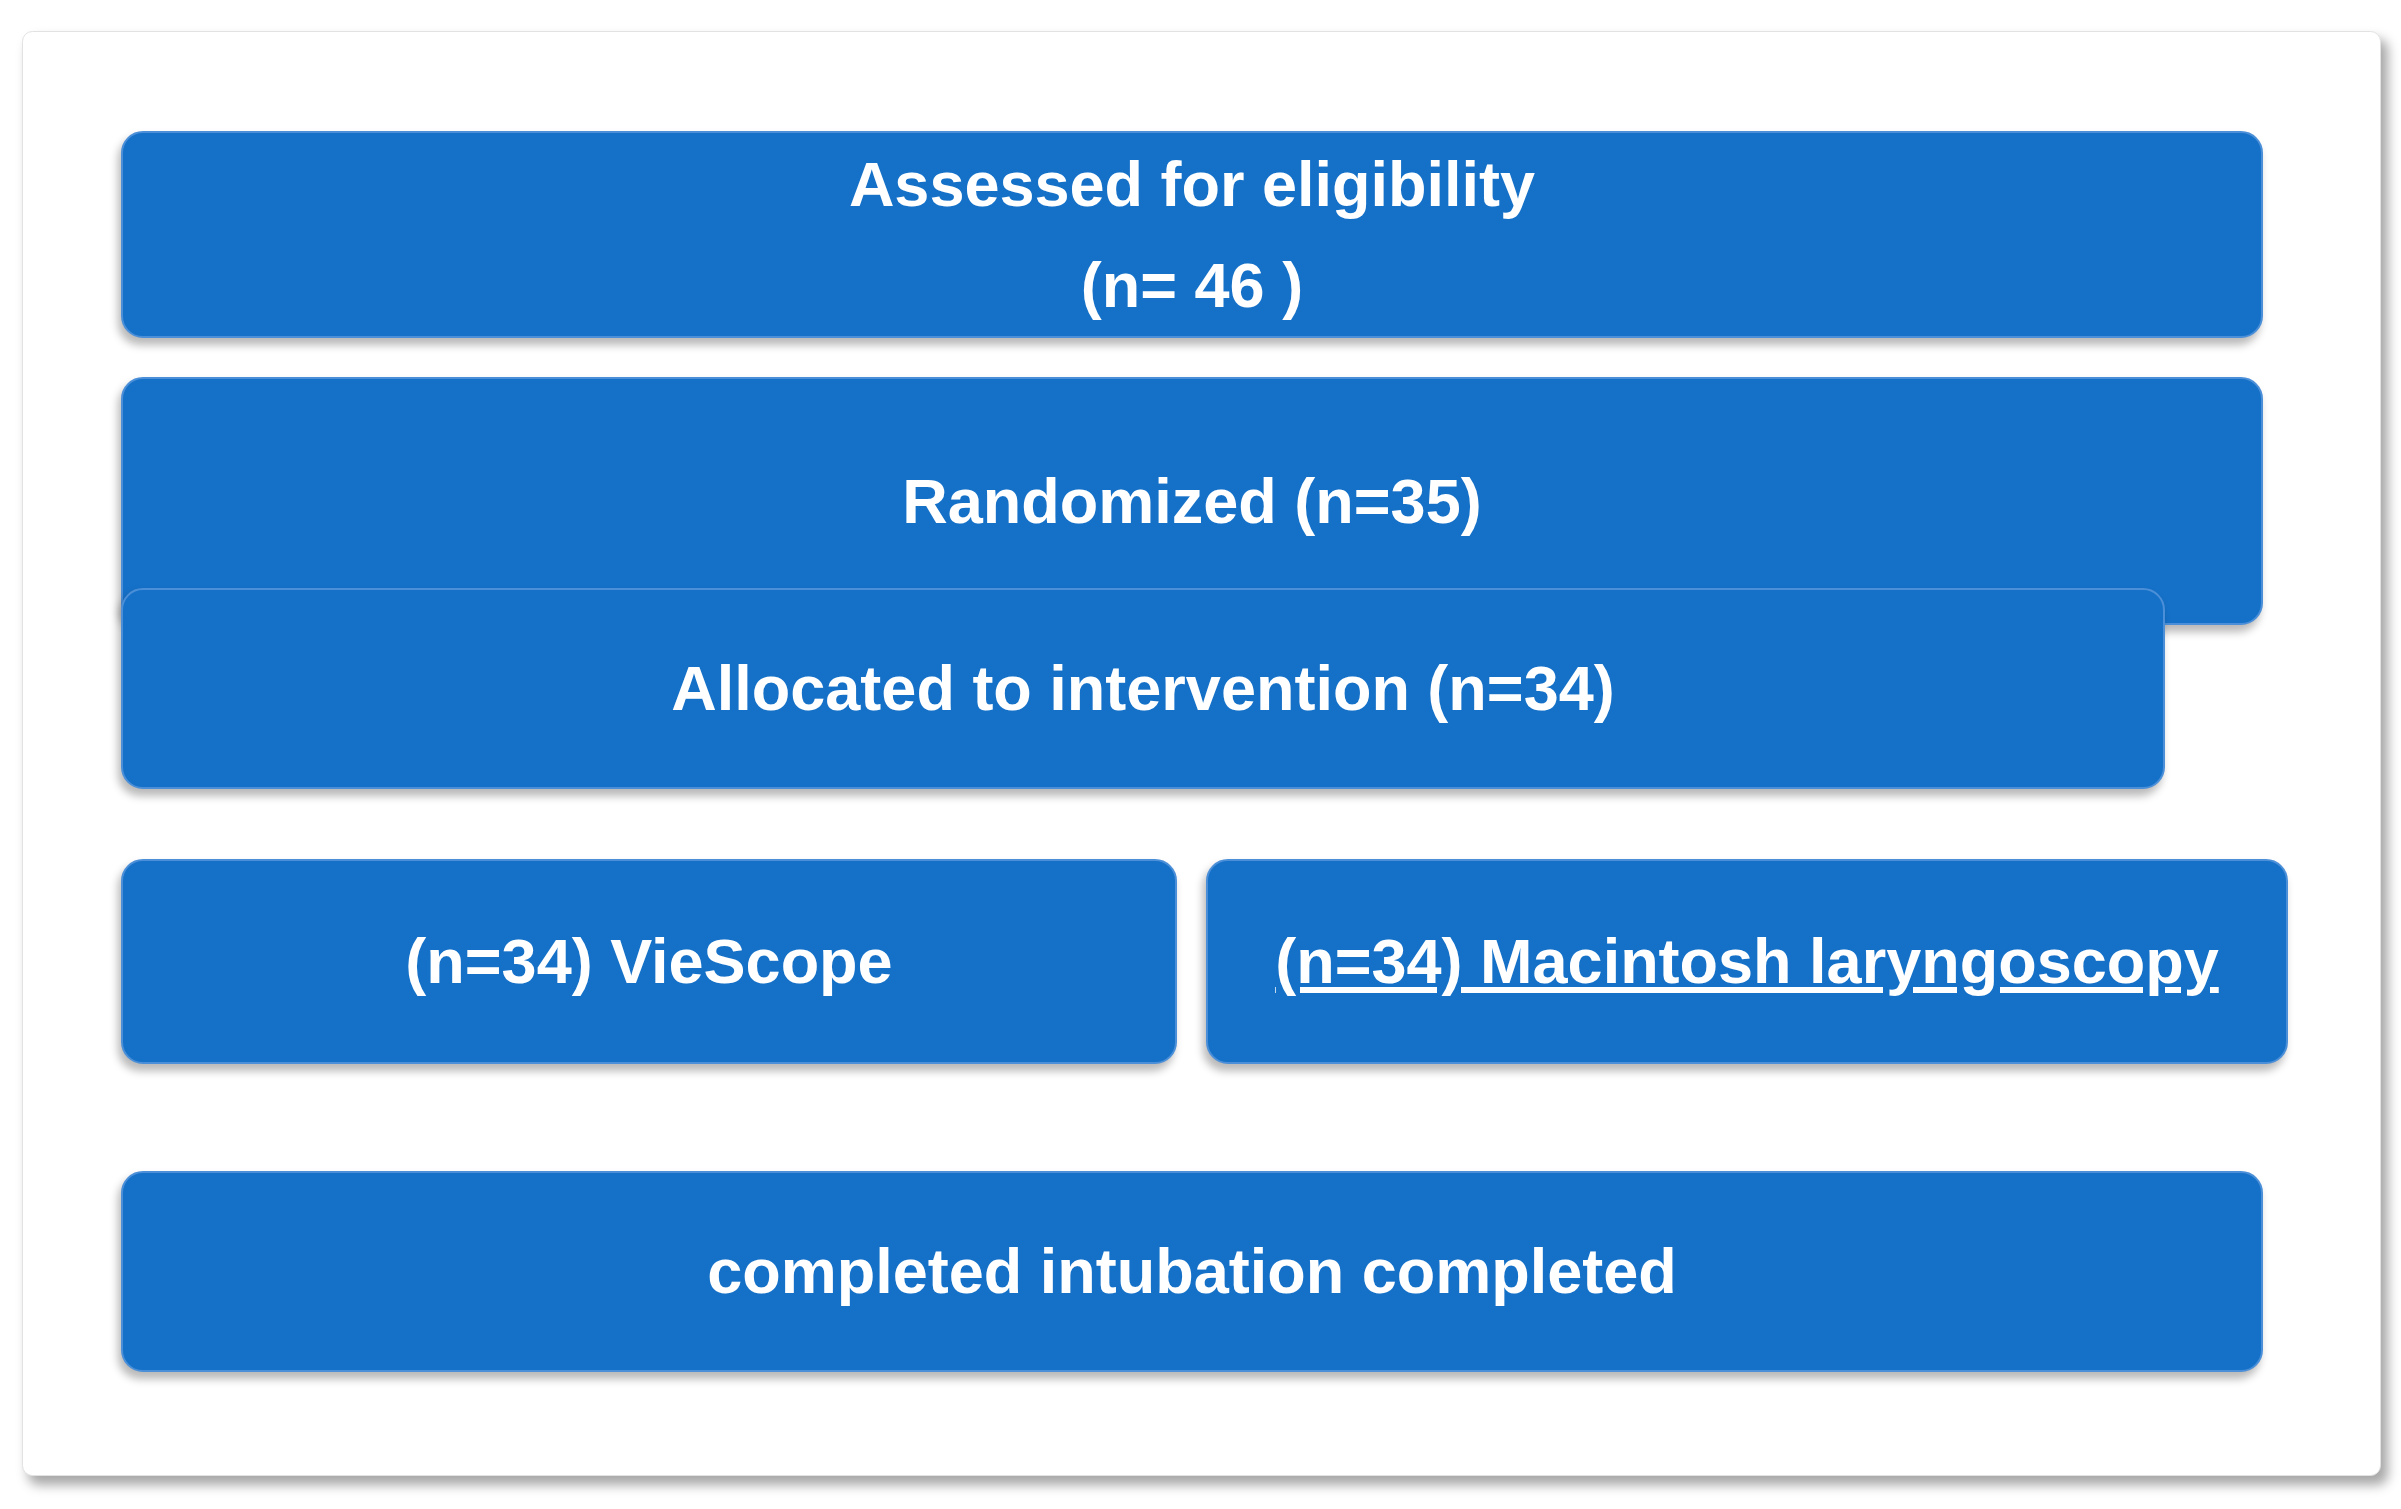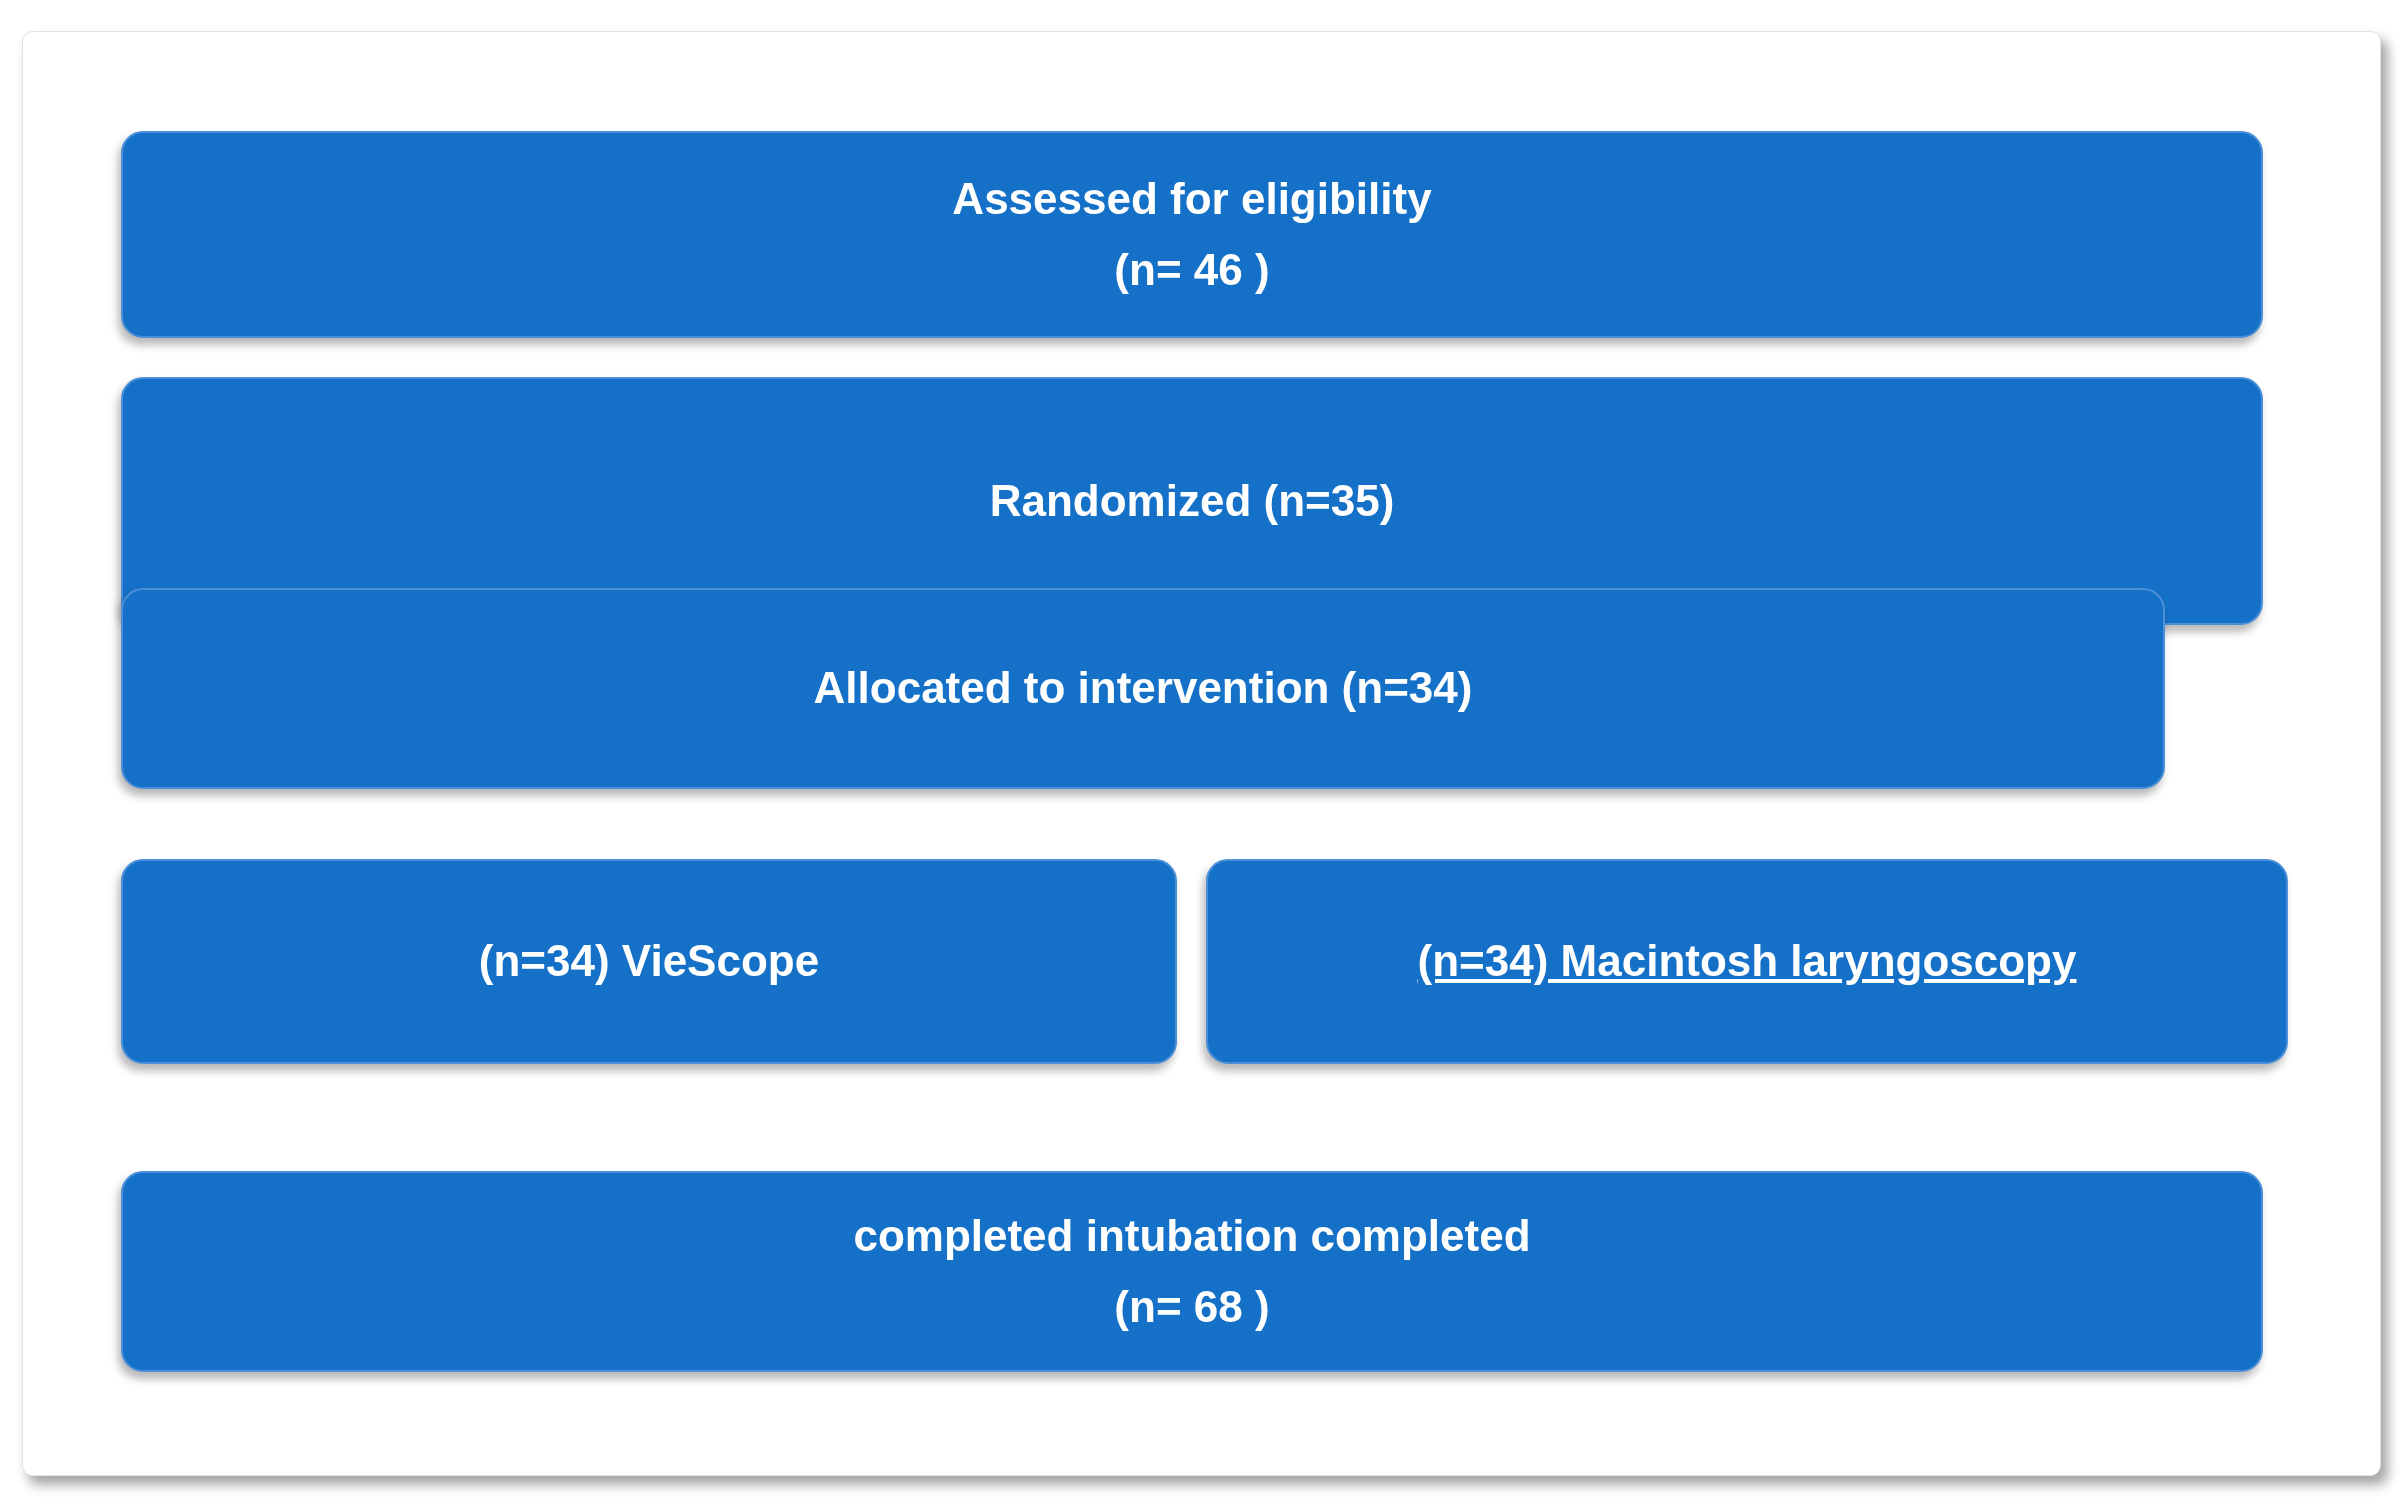--- a/index.html
+++ b/index.html
@@ -33,21 +33,21 @@
     border: 2.2px solid #4b8fd8;
     border-radius: 22px;
     box-shadow: -3px 6.7px 9px rgba(0, 0, 0, 0.28);
     display: flex;
     flex-direction: column;
     align-items: center;
     justify-content: center;
     text-align: center;
     color: #ffffff;
     font-weight: bold;
-    font-size: 44px;
+    font-size: 63px;
     line-height: 1.6;
   }
   .box-assessed   { left: 98px;  top: 99px;  width: 2142px; height: 207px; }
   .box-randomized { left: 98px;  top: 345px;  width: 2142px; height: 248px; }
   .box-allocated  { left: 98px;  top: 556px;  width: 2044px; height: 201px; }
   .box-viescope   { left: 98px;  top: 827px; width: 1056px; height: 205px; align-items: center; }
   .box-macintosh  { left: 1183px; top: 827px; width: 1082px; height: 205px; text-decoration: underline; }
   .box-completed  { left: 98px;  top: 1139px; width: 2142px; height: 201px; }
   .box-line { white-space: pre; }
 </style>
@@ -73,18 +73,17 @@
     <div class="flow-box box-viescope">
       <div class="box-line">(n=34) VieScope</div>
     </div>
 
     <div class="flow-box box-macintosh">
       <div class="box-line">(n=34) Macintosh laryngoscopy</div>
     </div>
 
     <div class="flow-box box-completed">
       <div class="box-line">completed intubation completed</div>
-      <div class="box-line">(n= 68 )</div>
     </div>
 
   </div>
 </div>
 
 
 </body></html>

